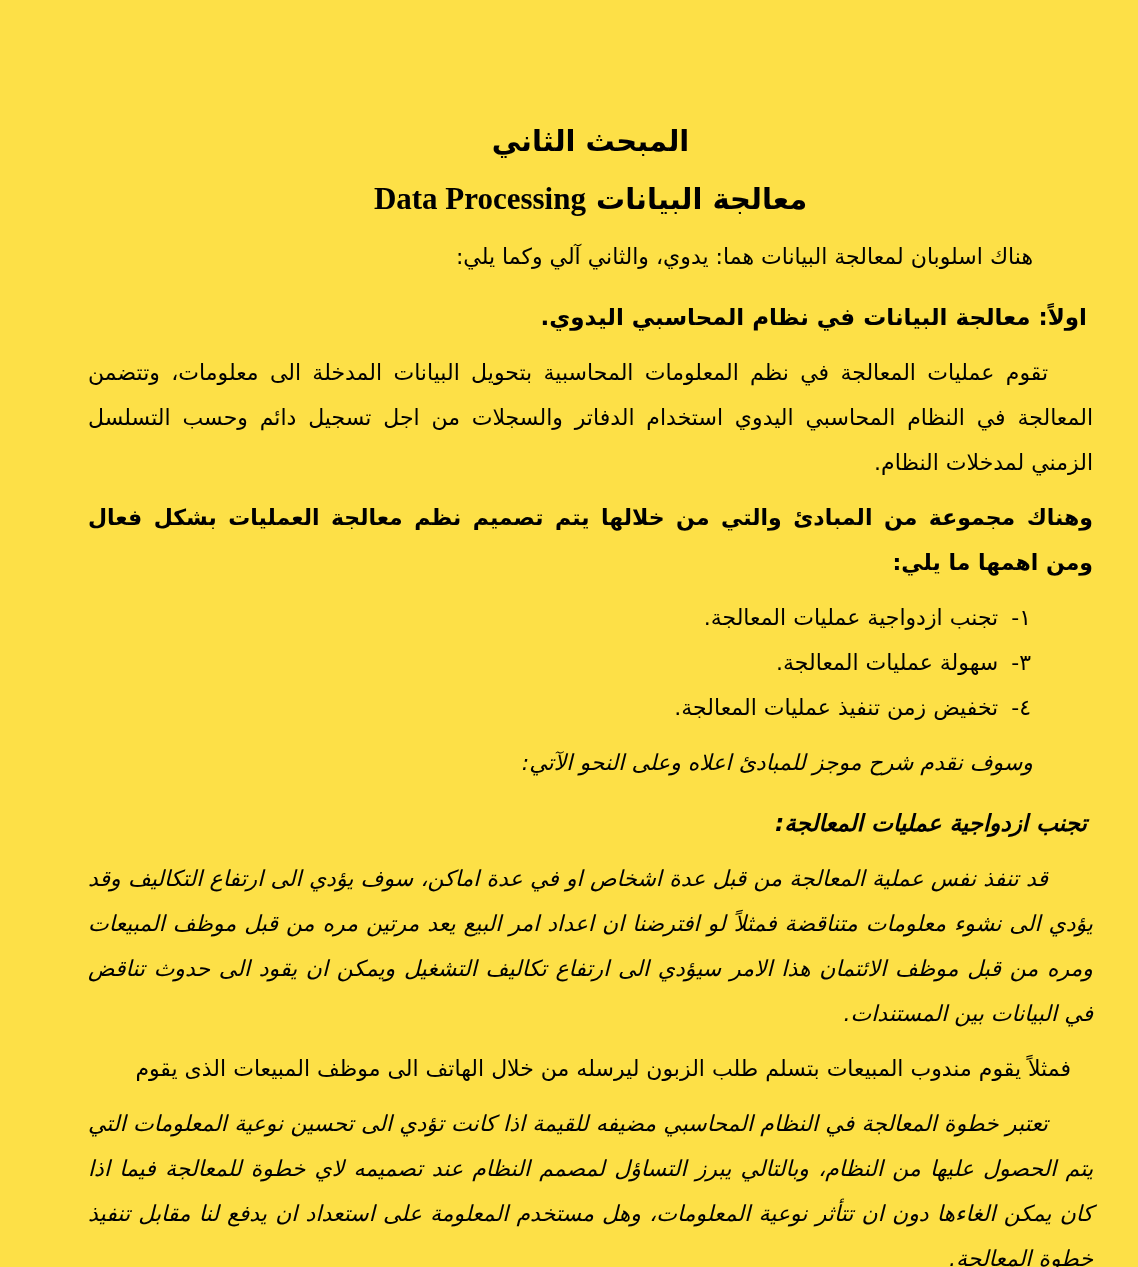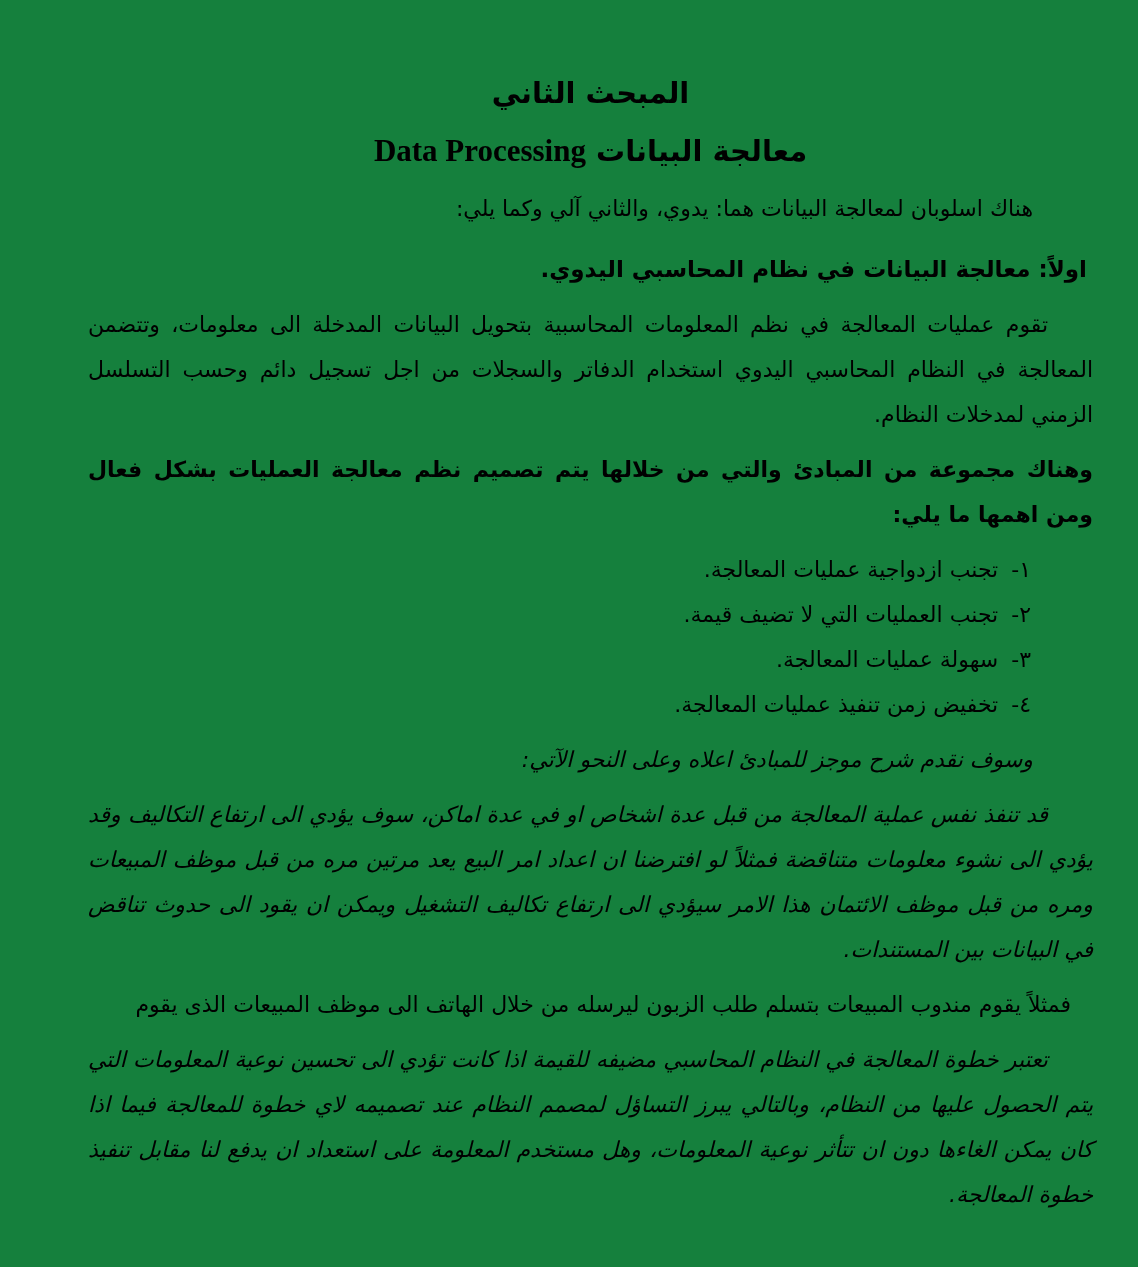--- a/index.html
+++ b/index.html
@@ -5,25 +5,25 @@
   html, body {
     margin: 0;
     padding: 0;
     background: #ffffff;
   }
   .page {
     position: relative;
     width: 1138px;
     height: 1267px;
     box-sizing: border-box;
-    background: #15803d;
+    background: #fde047;
     color: #000000;
     direction: rtl;
     overflow: hidden;
-    padding: 68px 35px 0 78px;
+    padding: 116px 35px 0 78px;
     font-family: "DejaVu Sans", sans-serif;
     font-size: 22px;
   }
   .doc-title {
     margin: 0;
     text-align: center;
     font-weight: bold;
     font-size: 29px;
     line-height: 50px;
   }
@@ -91,35 +91,32 @@
   <p class="para indent-md mb3">تقوم عمليات المعالجة في نظم المعلومات المحاسبية بتحويل البيانات المدخلة الى معلومات، وتتضمن المعالجة في النظام المحاسبي اليدوي استخدام الدفاتر والسجلات من اجل تسجيل دائم وحسب التسلسل الزمني لمدخلات النظام.</p>
 
   <p class="para bold">وهناك مجموعة من المبادئ والتي من خلالها يتم تصميم نظم معالجة العمليات بشكل فعال ومن اهمها ما يلي:</p>
 
   <div class="principles">
     <div class="item">
       <span class="num">١-</span>
       <span>تجنب ازدواجية عمليات المعالجة.</span>
     </div>
     <div class="item">
-      <span class="num">٢-</span>
-      <span>تجنب العمليات التي لا تضيف قيمة.</span>
-    </div>
-    <div class="item">
       <span class="num">٣-</span>
       <span>سهولة عمليات المعالجة.</span>
     </div>
     <div class="item">
       <span class="num">٤-</span>
       <span>تخفيض زمن تنفيذ عمليات المعالجة.</span>
     </div>
   </div>
 
   <p class="line indent-lg mb2">وسوف نقدم شرح موجز للمبادئ اعلاه وعلى النحو الآتي:</p>
 
+  <p class="heading mb2">تجنب ازدواجية عمليات المعالجة:</p>
 
   <p class="para indent-md mb2">قد تنفذ نفس عملية المعالجة من قبل عدة اشخاص او في عدة اماكن، سوف يؤدي الى ارتفاع التكاليف وقد يؤدي الى نشوء معلومات متناقضة فمثلاً لو افترضنا ان اعداد امر البيع يعد مرتين مره من قبل موظف المبيعات ومره من قبل موظف الائتمان هذا الامر سيؤدي الى ارتفاع تكاليف التشغيل ويمكن ان يقود الى حدوث تناقض في البيانات بين المستندات.</p>
 
 
   <p class="para indent-sm">فمثلاً يقوم مندوب المبيعات بتسلم طلب الزبون ليرسله من خلال الهاتف الى موظف المبيعات الذى يقوم</p>
 
   <p class="para indent-md mb2">تعتبر خطوة المعالجة في النظام المحاسبي مضيفه للقيمة اذا كانت تؤدي الى تحسين نوعية المعلومات التي يتم الحصول عليها من النظام، وبالتالي يبرز التساؤل لمصمم النظام عند تصميمه لاي خطوة للمعالجة فيما اذا كان يمكن الغاءها دون ان تتأثر نوعية المعلومات، وهل مستخدم المعلومة على استعداد ان يدفع لنا مقابل تنفيذ خطوة المعالجة.</p>
 
 </div>
 

